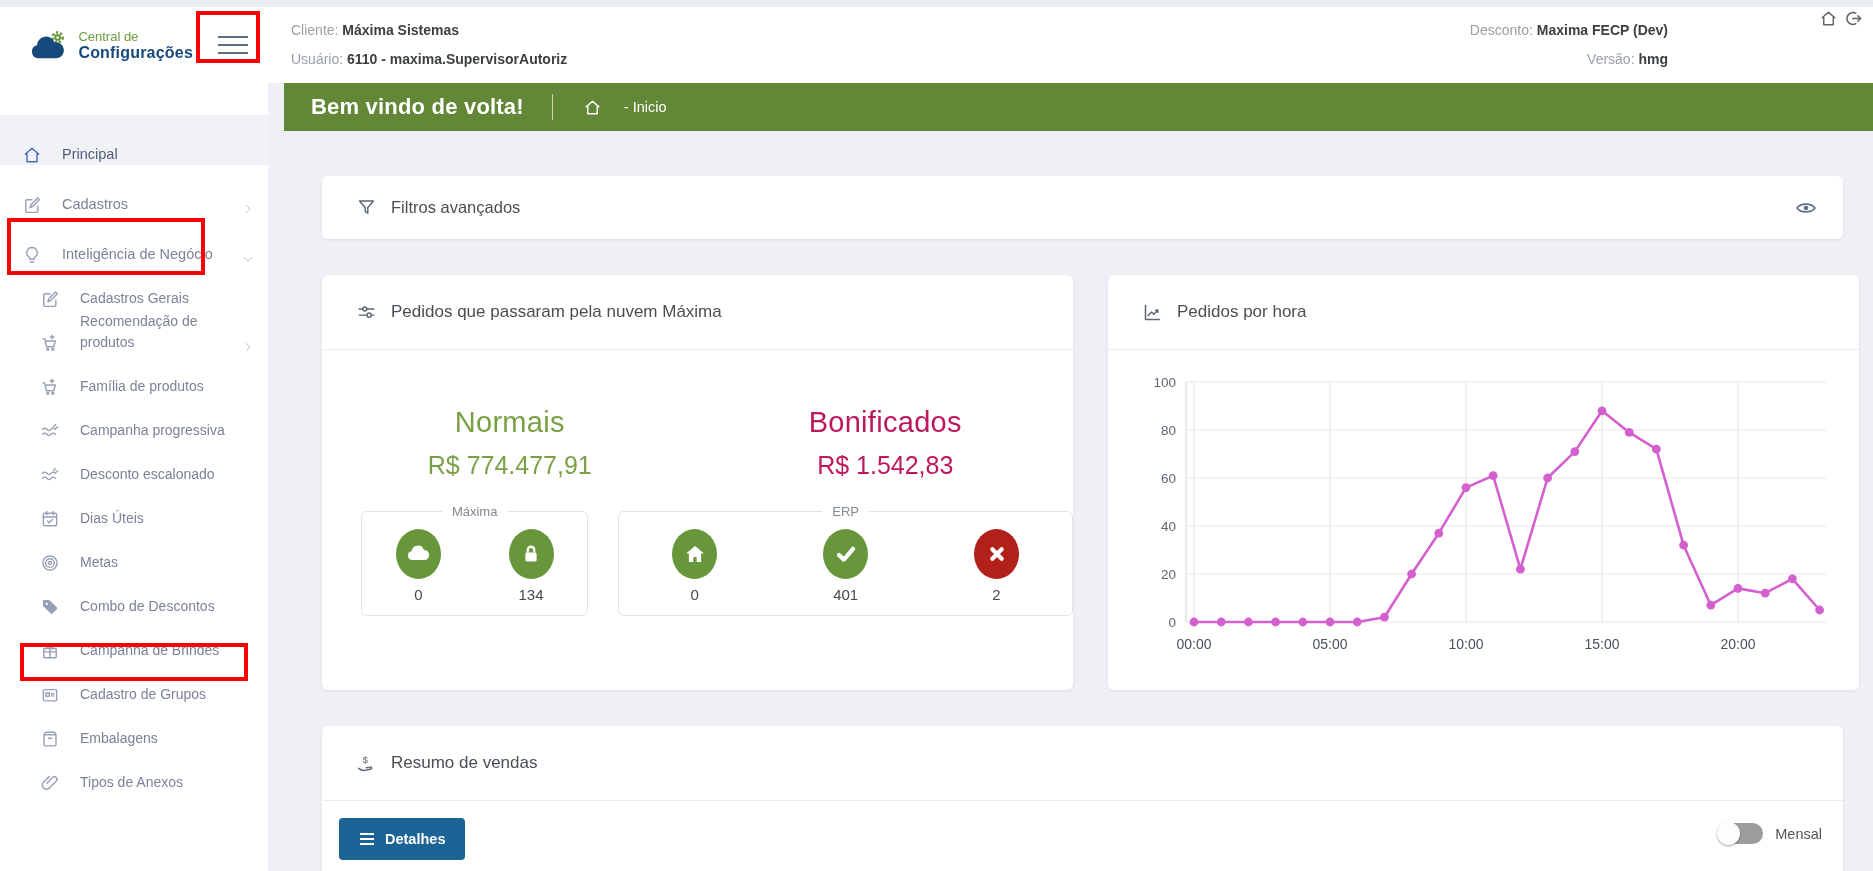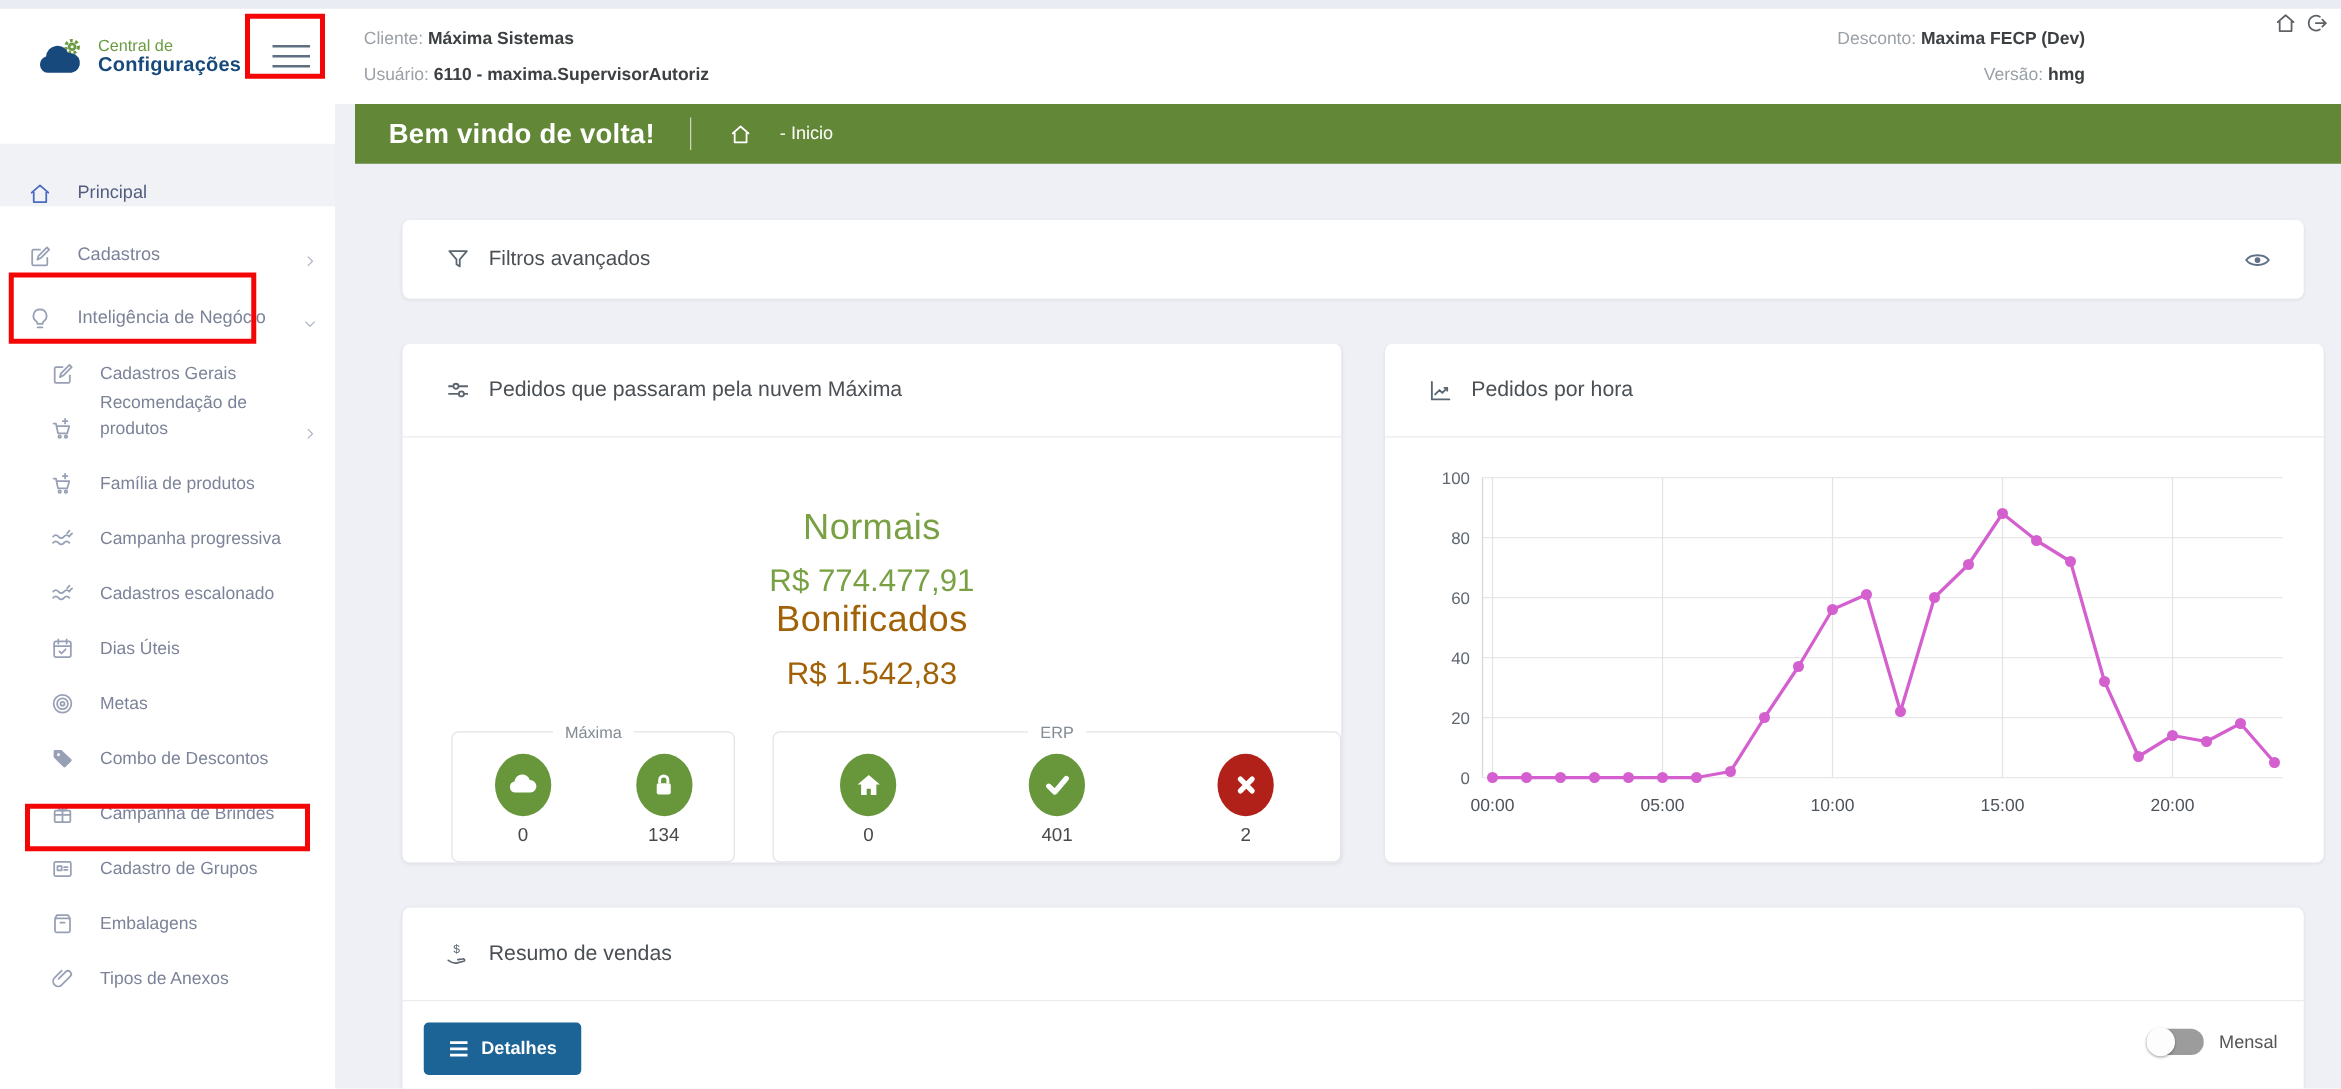--- a/index.html
+++ b/index.html
@@ -58,26 +58,26 @@
 
   .filters-card { height:63px; display:flex; align-items:center; padding:0 26px 0 34px;
     color:#4a4f54; font-size:16.5px; margin-bottom:36px; }
   .eye-btn { margin-left:auto; width:22px; height:22px; color:#607086; display:inline-flex; cursor:pointer; }
   .eye-btn svg { width:100%; height:100%; }
 
   .cards-row { display:flex; gap:35px; margin-bottom:36px; }
   .cards-row .card { width:751px; height:415px; flex:none; }
 
   
-  .totals { display:flex; margin-top:56px;flex-direction:column; }
+  .totals { display:flex; margin-top:56px; }
   .tot { flex:1; text-align:center; }
   .tot-label { font-size:29px; letter-spacing:.3px; }
   .tot-value { font-size:25px; margin-top:12px; }
   .tot.normal .tot-label, .tot.normal .tot-value { color:#79a144; }
-  .tot.bonif .tot-label, .tot.bonif .tot-value { color:#a16207; }
+  .tot.bonif .tot-label, .tot.bonif .tot-value { color:#be185d; }
   .groups { display:flex; gap:30px; padding-left:39px; margin-top:24px; }
   .stat-group { border:1px solid #e3e3e3; border-radius:6px; padding:4px 0 12px; }
   .stat-group legend { margin:0 auto; font-size:13px; color:#828a92; padding:0 10px; }
   .stat-group.g0 { width:233px; }
   .stat-group.g1 { width:466px; }
   .stats { display:flex; justify-content:space-around; margin-top:6px; }
   .stat { text-align:center; }
   .stat-circle { width:45px; height:50px; border-radius:50%; margin:0 auto;
     display:flex; align-items:center; justify-content:center; }
   .stat-circle.green { background:#68963b; }
@@ -242,21 +242,21 @@
           <span class="si-label">Campanha progressiva</span>
         </div>
         <div class="side-item lvl1">
           <span class="si-icon">
             <svg viewBox="0 0 24 24" fill="none" stroke="currentColor" stroke-width="1.7" stroke-linecap="round" stroke-linejoin="round">
               <path d="M3 10 q2.6 -3 5.2 0 t5.2 0 t5.2 0"></path>
               <path d="M3 16 q2.6 -3 5.2 0 t5.2 0 t5.2 0"></path>
               <path d="M16.5 6.5 l2.2-2.2 M19 9 l2.2-2.2"></path>
             </svg>
           </span>
-          <span class="si-label">Cadastros escalonado</span>
+          <span class="si-label">Desconto escalonado</span>
         </div>
         <div class="side-item lvl1">
           <span class="si-icon">
             <svg viewBox="0 0 24 24" fill="none" stroke="currentColor" stroke-width="1.7" stroke-linecap="round" stroke-linejoin="round">
               <rect x="4" y="5" width="16" height="15" rx="1.8"></rect>
               <path d="M8 3 v4 M16 3 v4 M4 9.5 h16"></path>
               <path d="M9 14.5 l2 2 l4-4"></path>
             </svg>
           </span>
           <span class="si-label">Dias Úteis</span>

